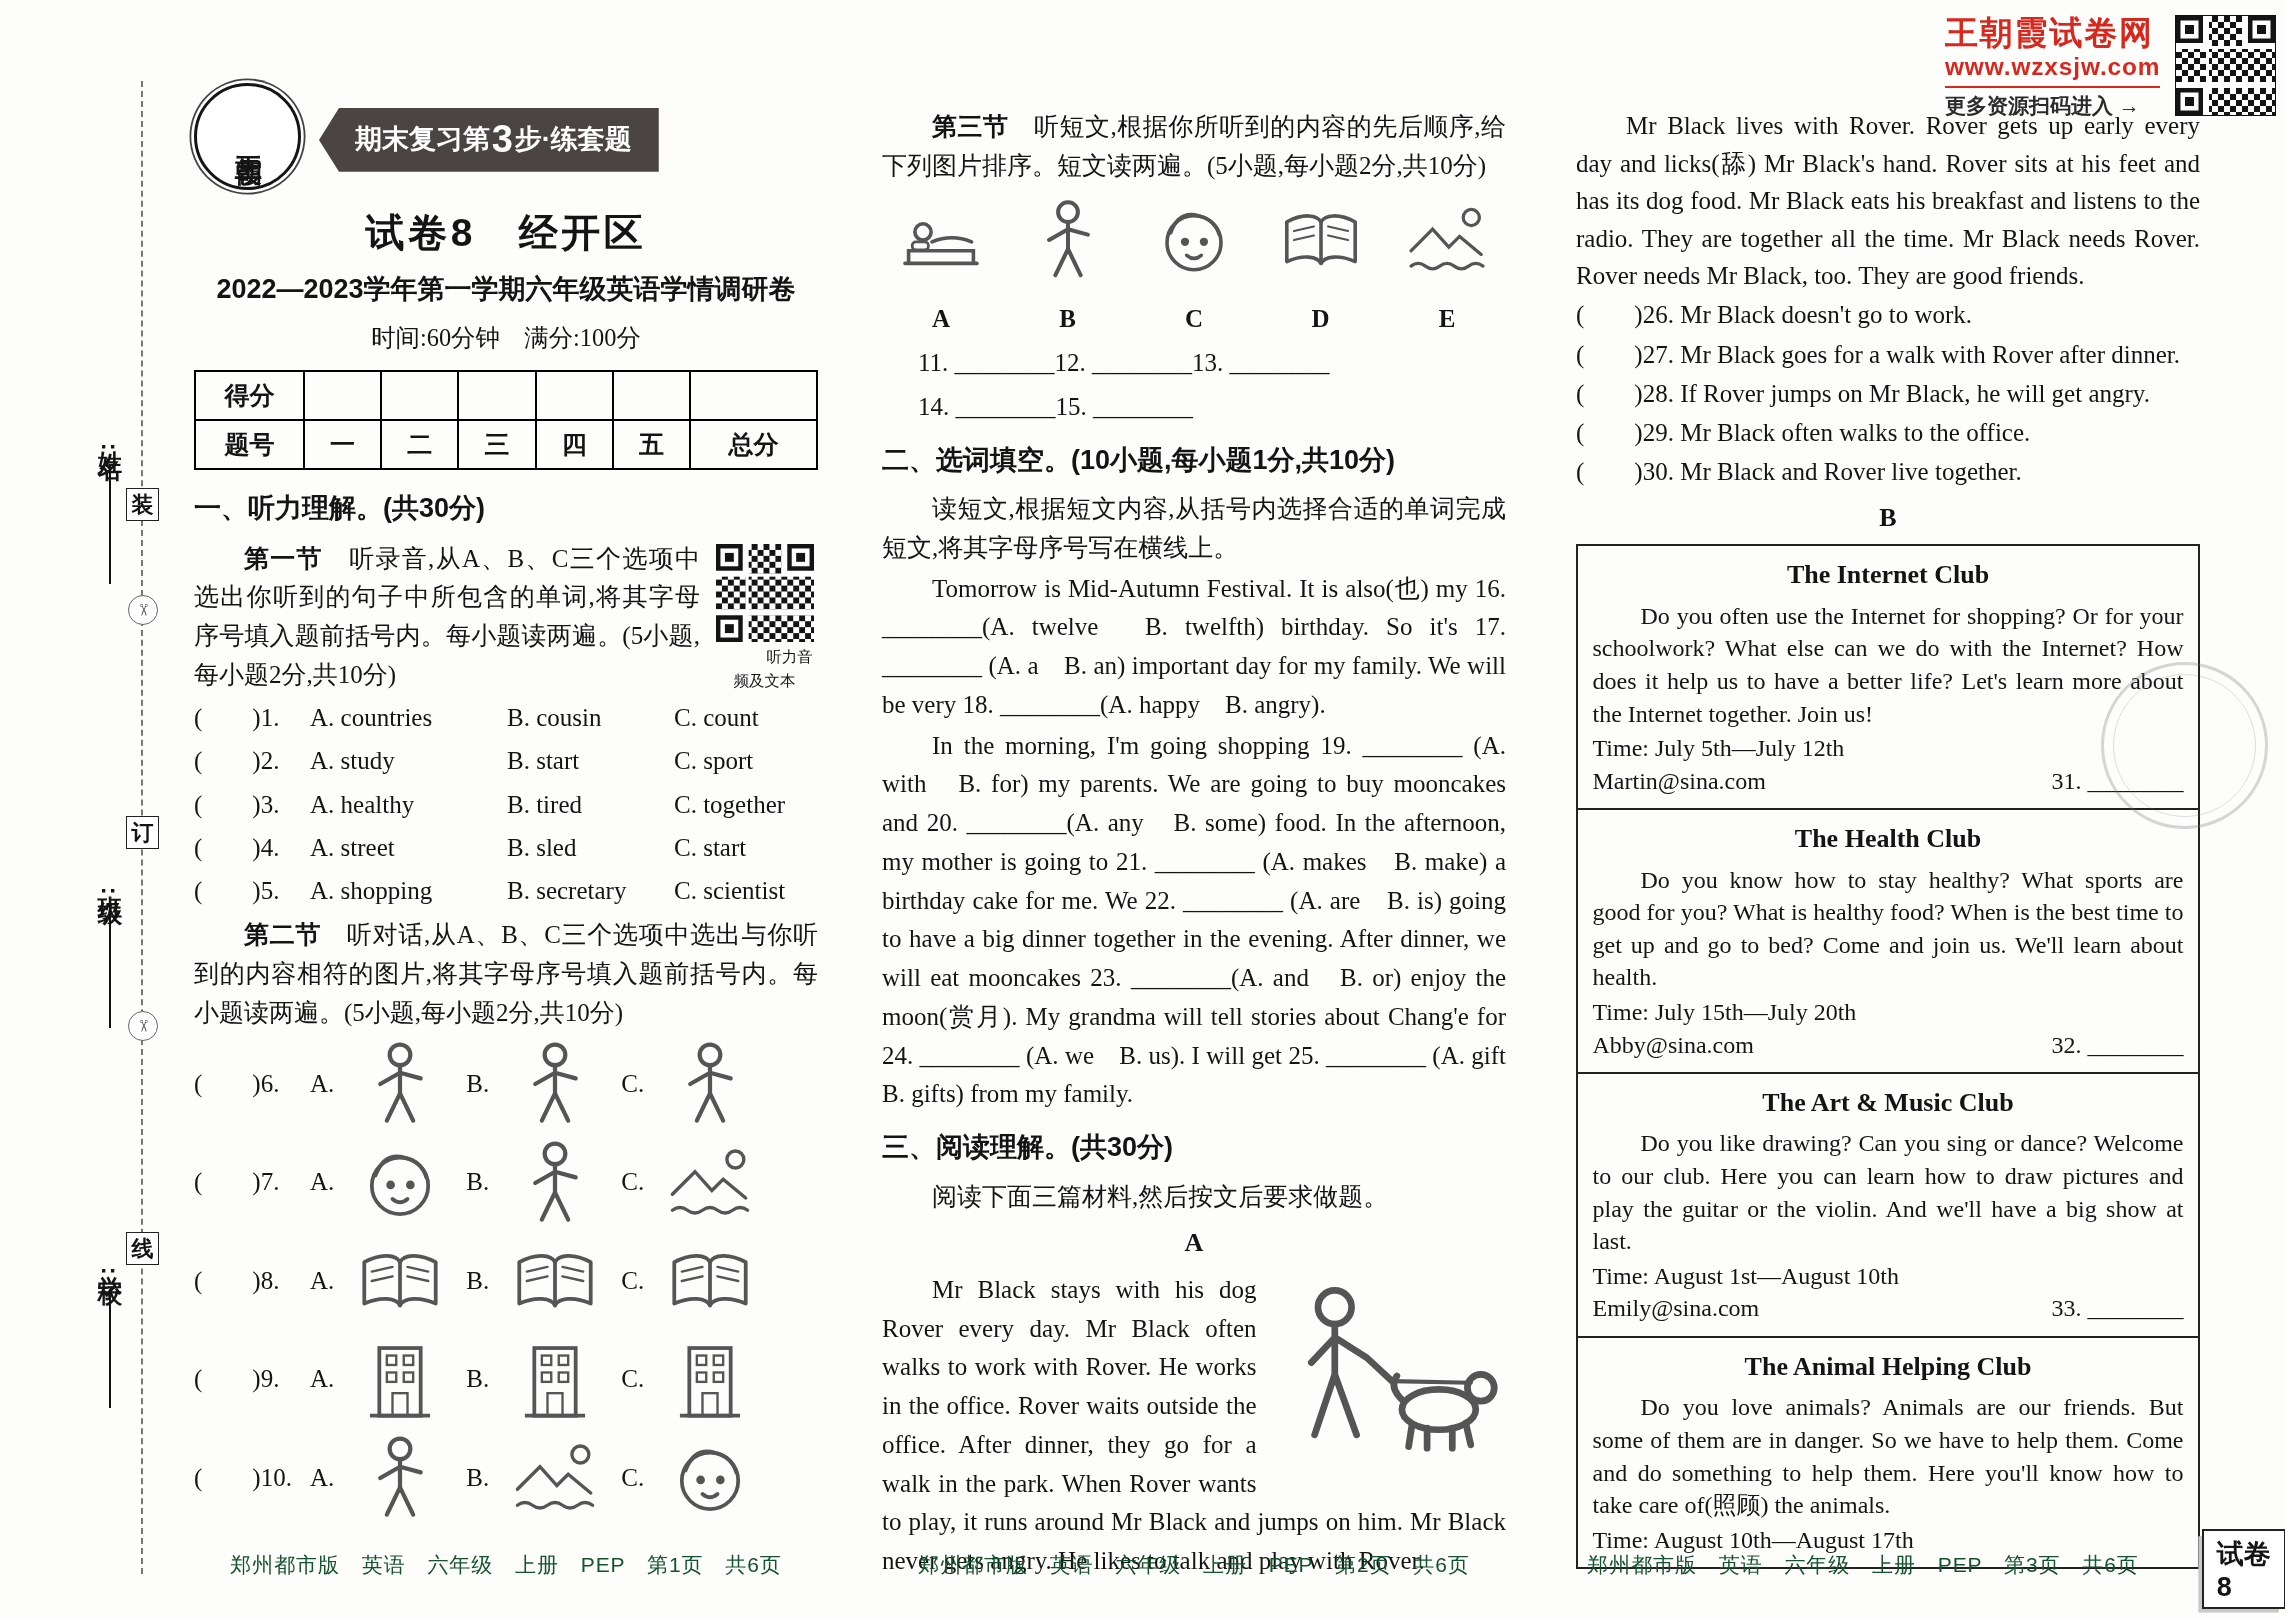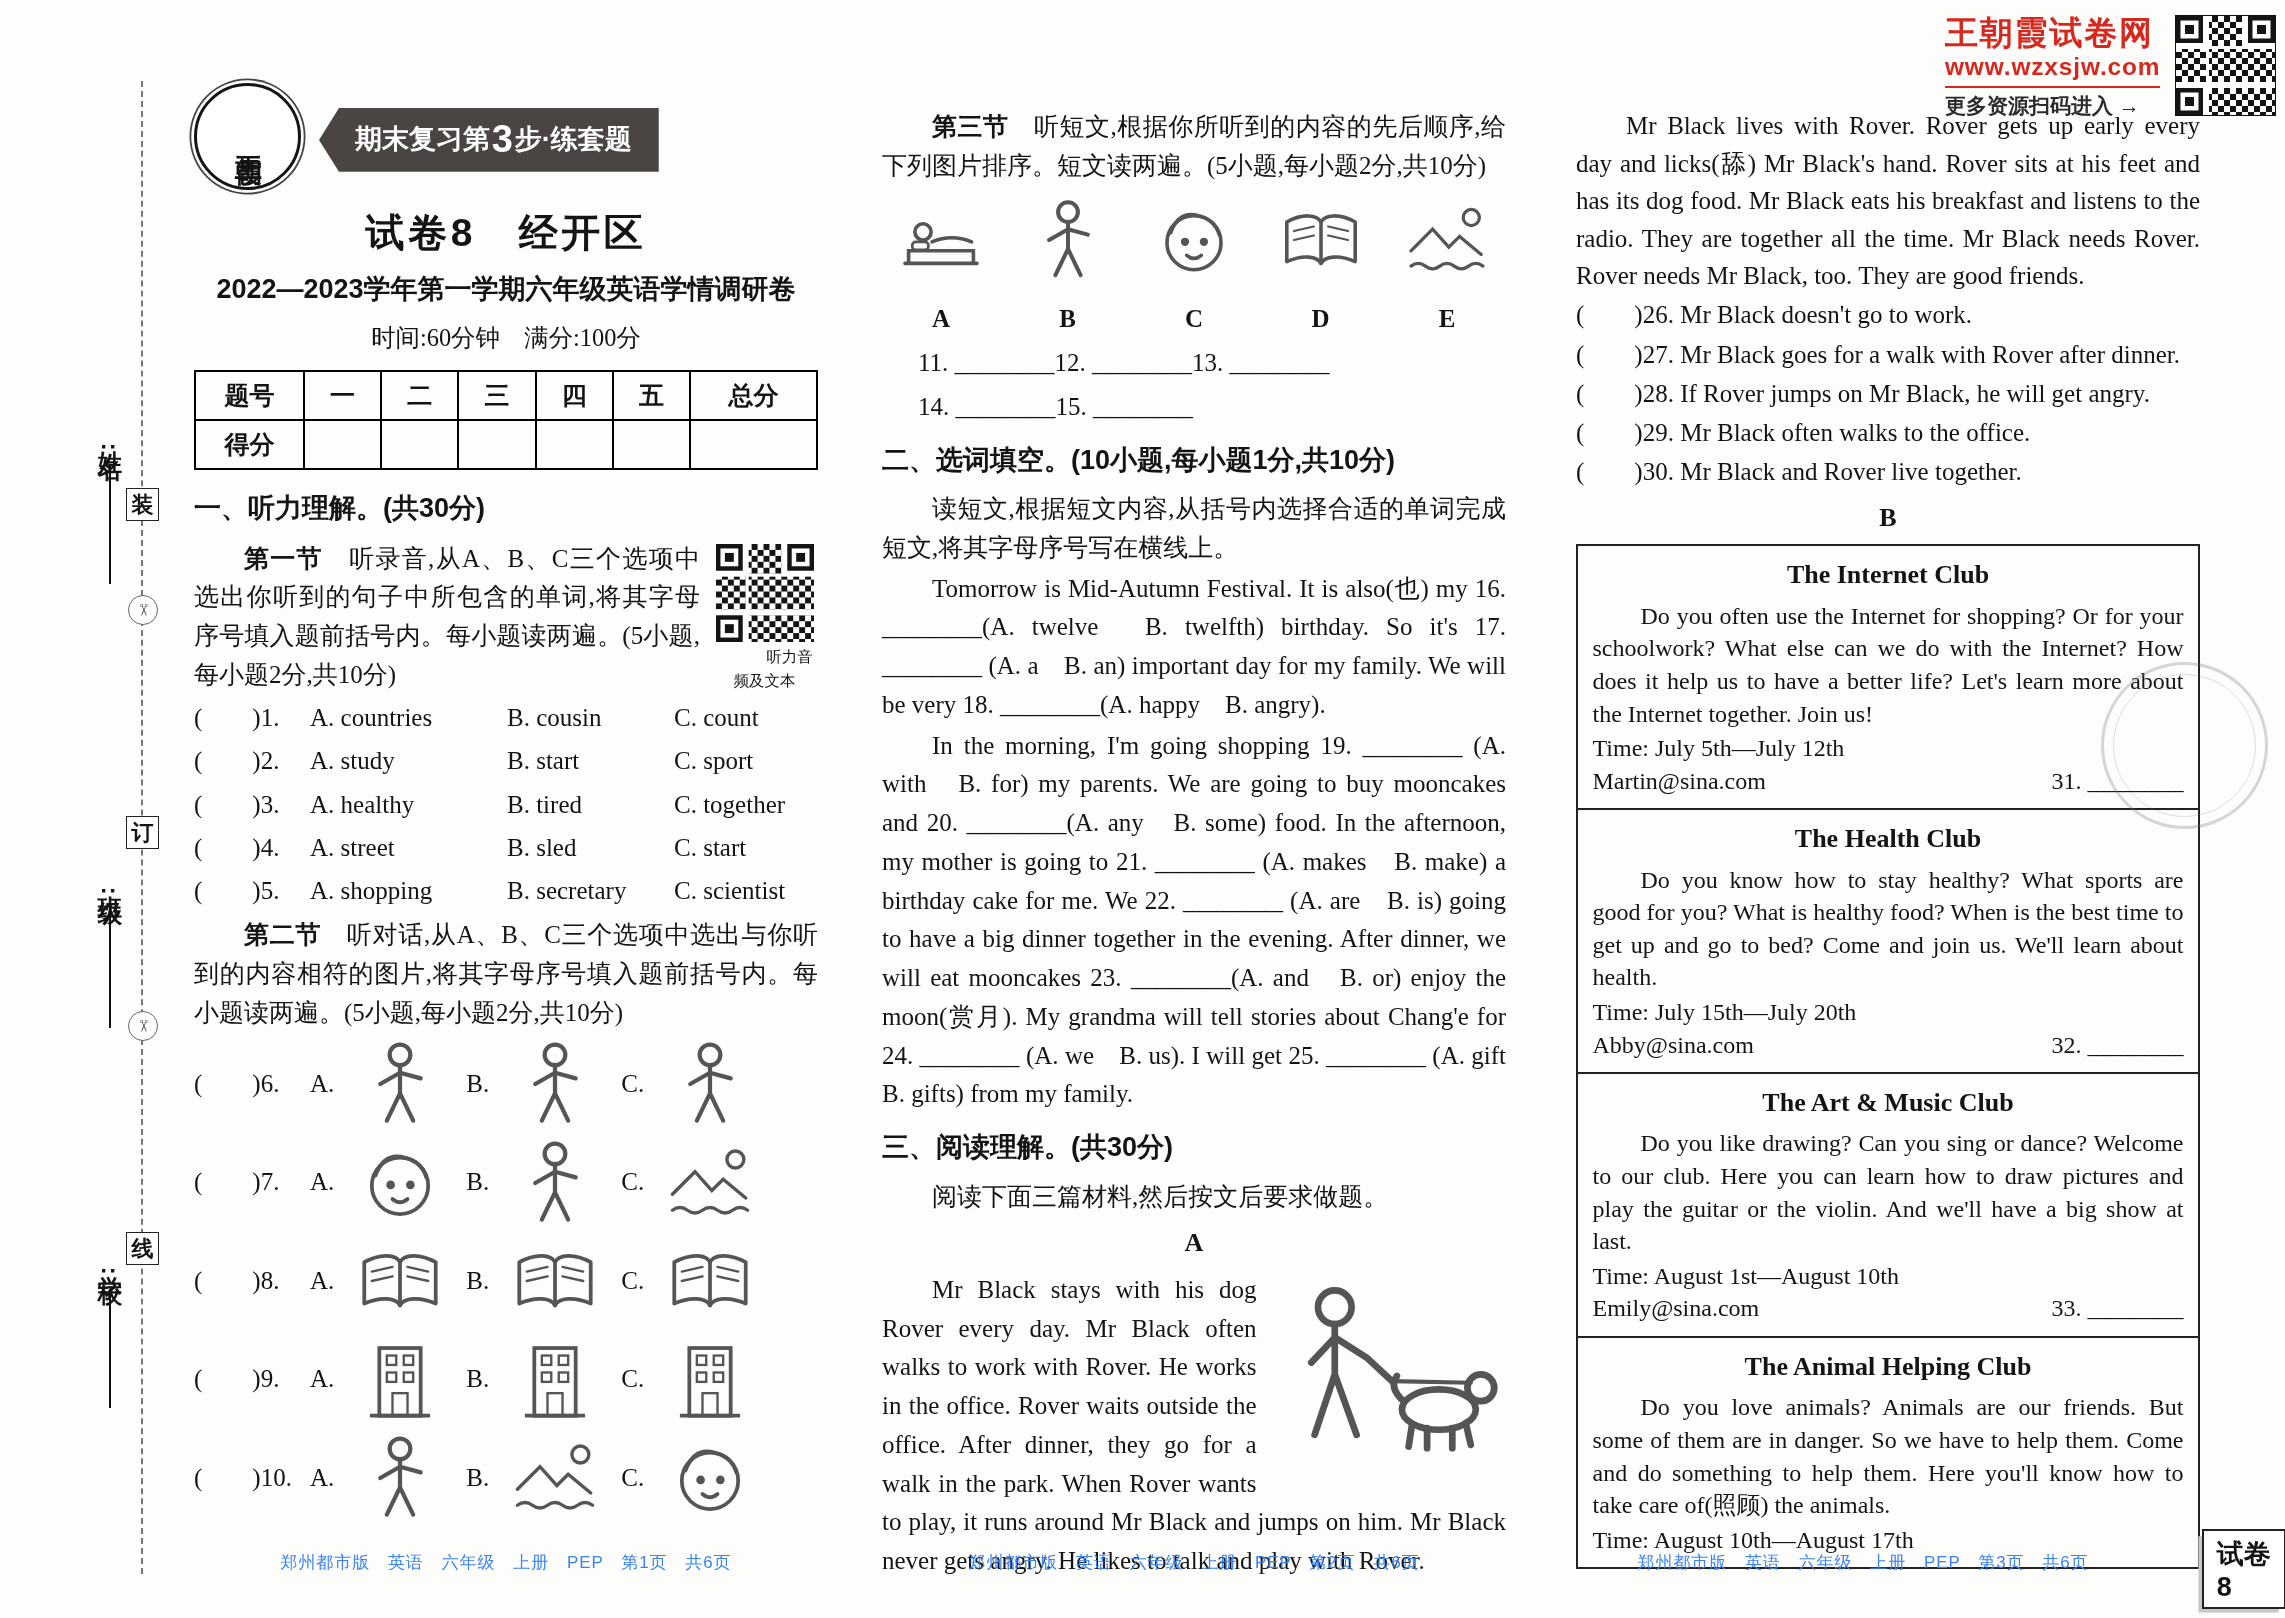--- a/index.html
+++ b/index.html
@@ -83,21 +83,21 @@
   .tf{margin:1.8px 0;text-indent:0;}
 
   .club-box{border:2.7px solid #222;margin-top:7.2px;font-size:24px;line-height:1.36;}
   .club{padding:9px 14.5px 11px;}
   .club + .club{border-top:2.3px solid #222;}
   .club h4{text-align:center;font-size:26px;font-weight:700;margin:1.8px 0 7.2px;text-indent:0;font-family:var(--serif);}
   .club .body{margin:0;text-indent:2em;}
   .club .time{margin:1.8px 0 0;text-indent:0;}
   .club .mailrow{display:flex;justify-content:space-between;text-indent:0;}
 
-  .footer{position:absolute;top:1551px;width:624px;text-align:center;font-family:var(--sans);font-size:17px;color:#3b82f6;letter-spacing:0.9px;}
+  .footer{position:absolute;top:1551px;width:624px;text-align:center;font-family:var(--sans);font-size:21px;color:#14532d;letter-spacing:0.9px;}
   .footer-1{left:194px;} .footer-2{left:882px;} .footer-3{left:1551px;}
 
   .corner-tab{position:absolute;left:2202px;top:1529px;border:2.7px solid #222;background:#fff;font-family:var(--sans);font-weight:800;font-size:27px;padding:4.5px 12.7px;box-shadow:-5.4px 5.4px 0 -1.8px #c9c9c9;}
 
   .watermark{position:absolute;left:2101px;top:662px;width:167px;height:167px;border:3.6px solid rgba(110,110,110,.28);border-radius:50%;}
   .watermark::after{content:"";position:absolute;inset:9px;border:1.8px solid rgba(110,110,110,.22);border-radius:50%;}
 </style>
 </head>
 <body>
 
@@ -238,36 +238,36 @@
       </div>
     </div>
 
     <h1 class="paper-title">试卷8　经开区</h1>
     <h2 class="paper-subtitle">2022—2023学年第一学期六年级英语学情调研卷</h2>
     <div class="meta">时间:60分钟　满分:100分</div>
 
     <table class="score-table">
       <tbody>
           <tr>
+        <td>得分</td>
+        <td></td>
+            <td></td>
+            <td></td>
+        <td></td>
+            <td></td>
+            <td></td>
+      </tr>
+      <tr>
         <td>题号</td>
         <td>一</td>
         <td>二</td>
         <td>三</td>
         <td>四</td>
         <td>五</td>
         <td>总分</td>
-      </tr>
-      <tr>
-        <td>得分</td>
-        <td></td>
-            <td></td>
-            <td></td>
-        <td></td>
-            <td></td>
-            <td></td>
       </tr>
     </tbody>
       </table>
 
     <h3 class="sec">一、听力理解。(共30分)</h3>
 
     <p class="para">
       <span class="qr-float">
         <svg class="qr qr-small" viewBox="0 0 108 108" width="98" height="98">
             <use href="#sym-qr"></use>

